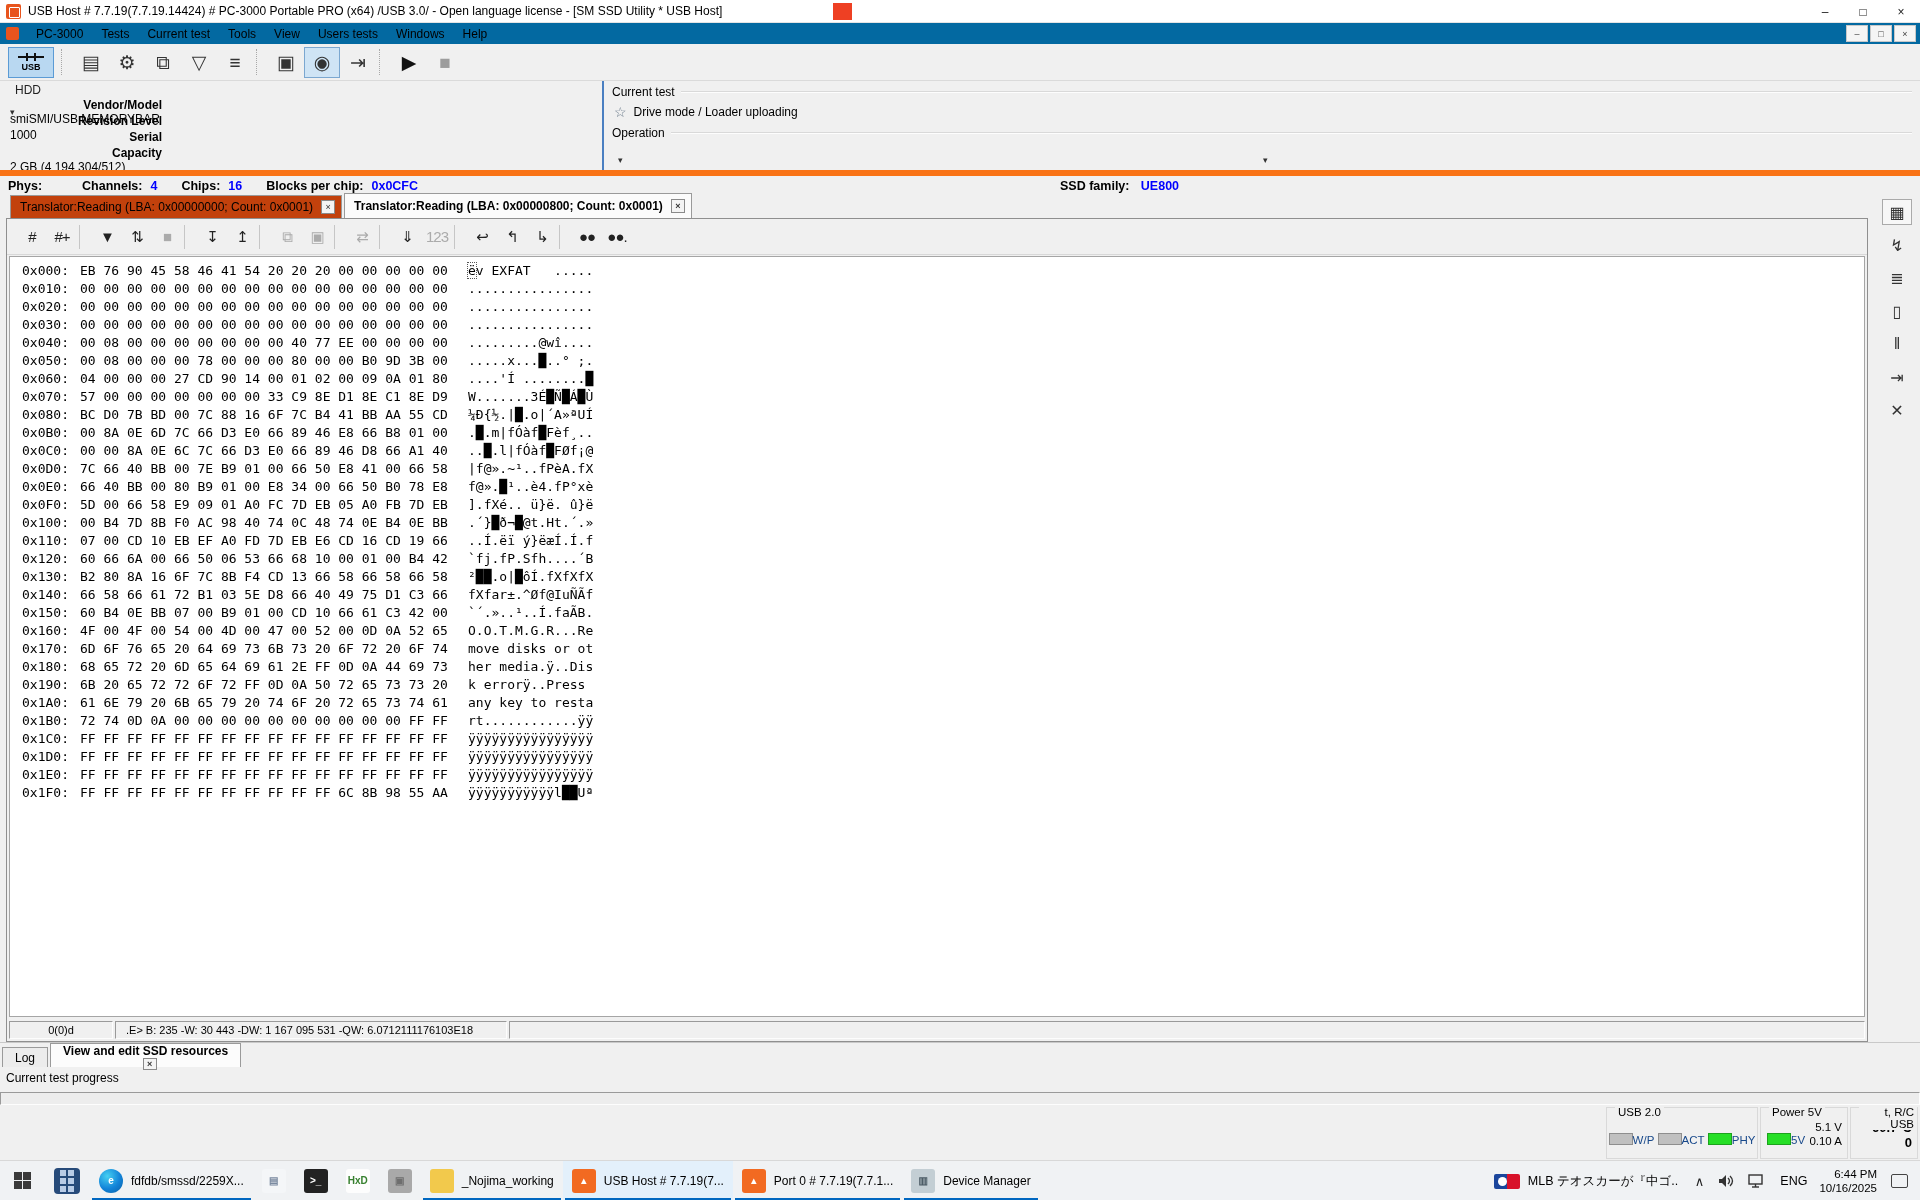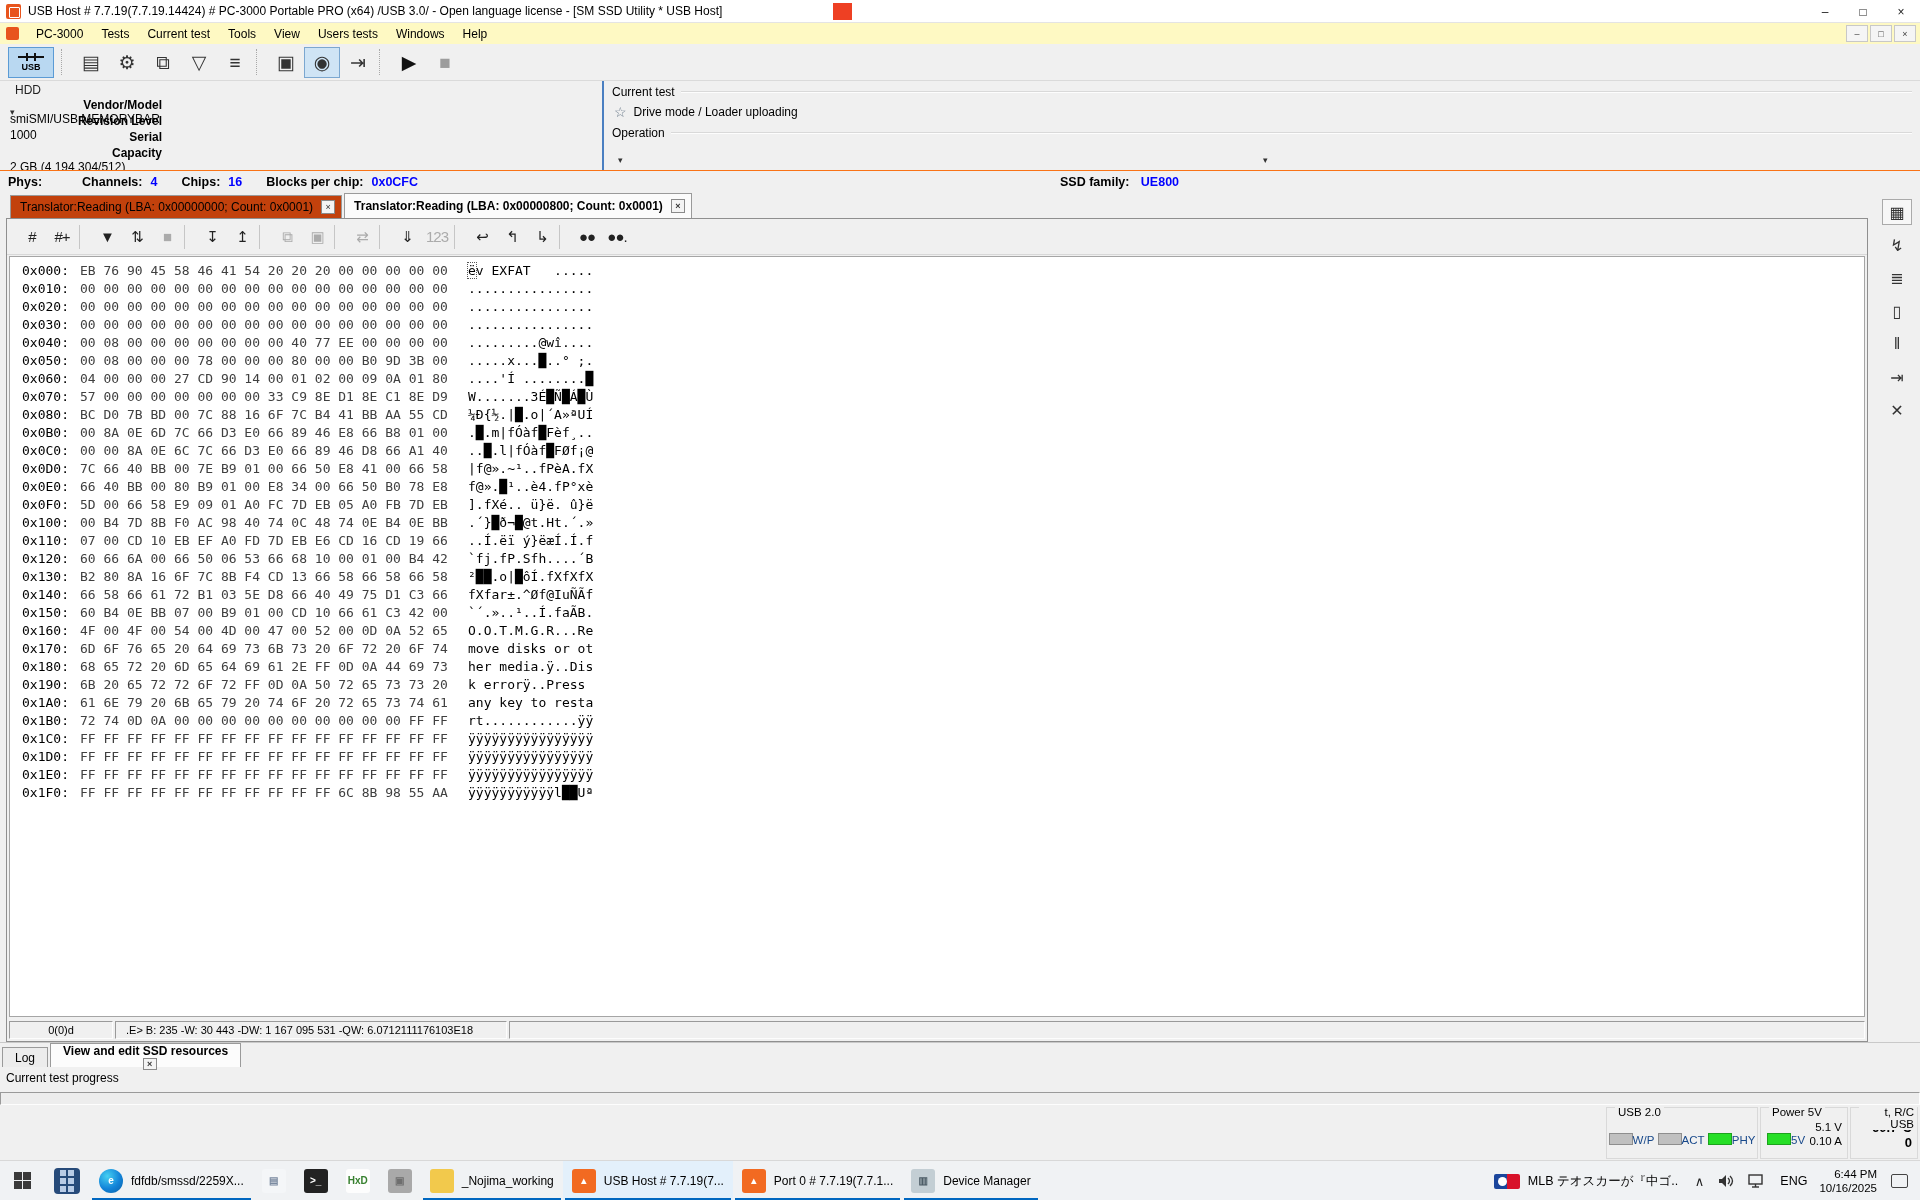--- a/index.html
+++ b/index.html
@@ -11,21 +11,21 @@
   .appicon { width:15px; height:15px; margin:0 7px 0 6px; background:#e8541d; border-radius:2px;
     position:relative; flex:0 0 auto; }
   .appicon:after { content:""; position:absolute; left:3px; top:3px; width:9px; height:9px;
     border:1.5px solid #fff; border-radius:1px; }
   .title-text { font-size:12px; white-space:nowrap; }
   .orange-marker { position:absolute; left:833px; top:3px; width:19px; height:17px; background:#ee4023; }
   .winbtns { position:absolute; right:0; top:0; height:23px; display:flex; }
   .winbtn { width:38px; height:23px; display:flex; align-items:center; justify-content:center;
     font-size:12px; color:#222; }
   
-  .menubar { position:absolute; left:0; top:23px; width:1920px; height:21px; background:#fef9c3;
+  .menubar { position:absolute; left:0; top:23px; width:1920px; height:21px; background:#0369a1;
     display:flex; align-items:center; }
   .menuicon { width:13px; height:13px; margin:0 8px 0 6px; background:#e8541d; border-radius:2px; }
   .menuitem { padding:2px 9px; font-size:12px; white-space:nowrap; }
   .mdibtns { position:absolute; right:4px; top:2px; display:flex; }
   .mdibtn { width:22px; height:17px; border:1px solid #c8c8c8; background:#f5f5f5; margin-left:2px;
     font-size:9px; display:flex; align-items:center; justify-content:center; color:#444; }
   
   .toolbar { position:absolute; left:0; top:44px; width:1920px; height:37px; background:#f0f0f0;
     border-bottom:1px solid #dadada; display:flex; align-items:center; padding-left:8px; }
   .usbbtn { width:46px; height:31px; background:#b9d8f1; border:1px solid #5b9bd5; display:flex;
@@ -47,21 +47,21 @@
   .hddrow .val { margin-left:8px; font-size:12px; }
   .ctpanel { position:absolute; left:602px; top:0; width:1318px; height:89px; border-left:2px solid #4a7fc1; }
   .ctline { display:flex; align-items:center; height:16px; margin-top:3px; }
   .ctline .t { padding:0 6px 0 8px; font-size:12px; white-space:nowrap; }
   .ctline .rule { flex:1; height:2px; border-top:1px solid #d9d9d9; border-bottom:1px solid #fdfdfd; margin-right:8px; }
   .ctstar-row { display:flex; align-items:center; height:20px; padding-left:10px; margin-top:2px; }
   .ctstar { font-size:14px; color:#6a7a8a; margin-right:7px; }
   .ct-arrow { position:absolute; font-size:9px; color:#333; top:74px; }
   
   .physrow { position:absolute; left:0; top:170px; width:1920px; height:23px; background:#f0f0f0;
-    border-top:1px solid #f97316; display:flex; align-items:center; }
+    border-top:6px solid #f97316; display:flex; align-items:flex-end; }
   .physrow b { font-size:12.5px; }
   .physrow .bv { color:#0000ff; font-size:12.5px; font-weight:bold; }
   .g8{margin-left:8px}.g24{margin-left:24px}.g40{margin-left:40px}
   .ssdfam { position:absolute; left:1060px; }
   
   .tabrow { position:absolute; left:6px; top:193px; width:1868px; height:25px; display:flex; align-items:flex-end; padding-left:4px; }
   .doctab { height:23px; display:flex; align-items:center; border:1px solid #9a9a9a; border-bottom:none;
     background:#c2410c; padding:0 6px 0 9px; margin-right:2px; font-size:12px; white-space:nowrap; }
   .doctab.active { background:#fbfbfb; font-weight:bold; height:25px; }
   .tabx { width:14px; height:14px; border:1px solid #8a8a8a; background:#f4f4f4; font-size:9px;
@@ -73,21 +73,21 @@
     padding-left:10px; border-bottom:1px solid #d8d8d8; }
   .hxit { width:30px; height:28px; display:flex; align-items:center; justify-content:center; }
   .hxit i { font-style:normal; font-size:15px; color:#222; line-height:1; letter-spacing:-1px; }
   .hxit.disabled i { color:#ababab; }
   .hxit.sep { width:11px; height:24px; border-left:1px solid #c6c6c6; margin:0 2px; }
   .hexbody { position:absolute; left:2px; top:37px; right:2px; bottom:24px; background:#fff;
     border:1px solid #a5a5a5; overflow:hidden; padding-top:5px; }
   .hexrow { display:flex; height:18px; line-height:18px; white-space:pre;
     font-family:"DejaVu Sans Mono", monospace; font-size:13px; padding-left:12px; }
   .hexrow .addr { width:58px; color:#000; }
-  .hexrow .hx { width:372px; color:#404040; }
+  .hexrow .hx { width:372px; color:#000000; }
   .hexrow .asc { margin-left:16px; color:#000; }
   .hexrow .cur { font-style:normal; outline:1px dotted #555; }
   .hexrow .cur:empty { display:none; }
   .hexstatus { position:absolute; left:0; bottom:0; width:100%; height:23px; background:#f0f0f0;
     display:flex; align-items:center; padding:2px 2px; }
   .stcell { height:18px; border:1px solid; border-color:#9a9a9a #fdfdfd #fdfdfd #9a9a9a;
     font-size:11px; display:flex; align-items:center; }
   .stcell.c1 { width:104px; justify-content:center; }
   .stcell.c2 { width:392px; padding-left:10px; margin-left:2px; white-space:nowrap; overflow:hidden; }
   .stcell.c3 { flex:1; margin-left:2px; }

